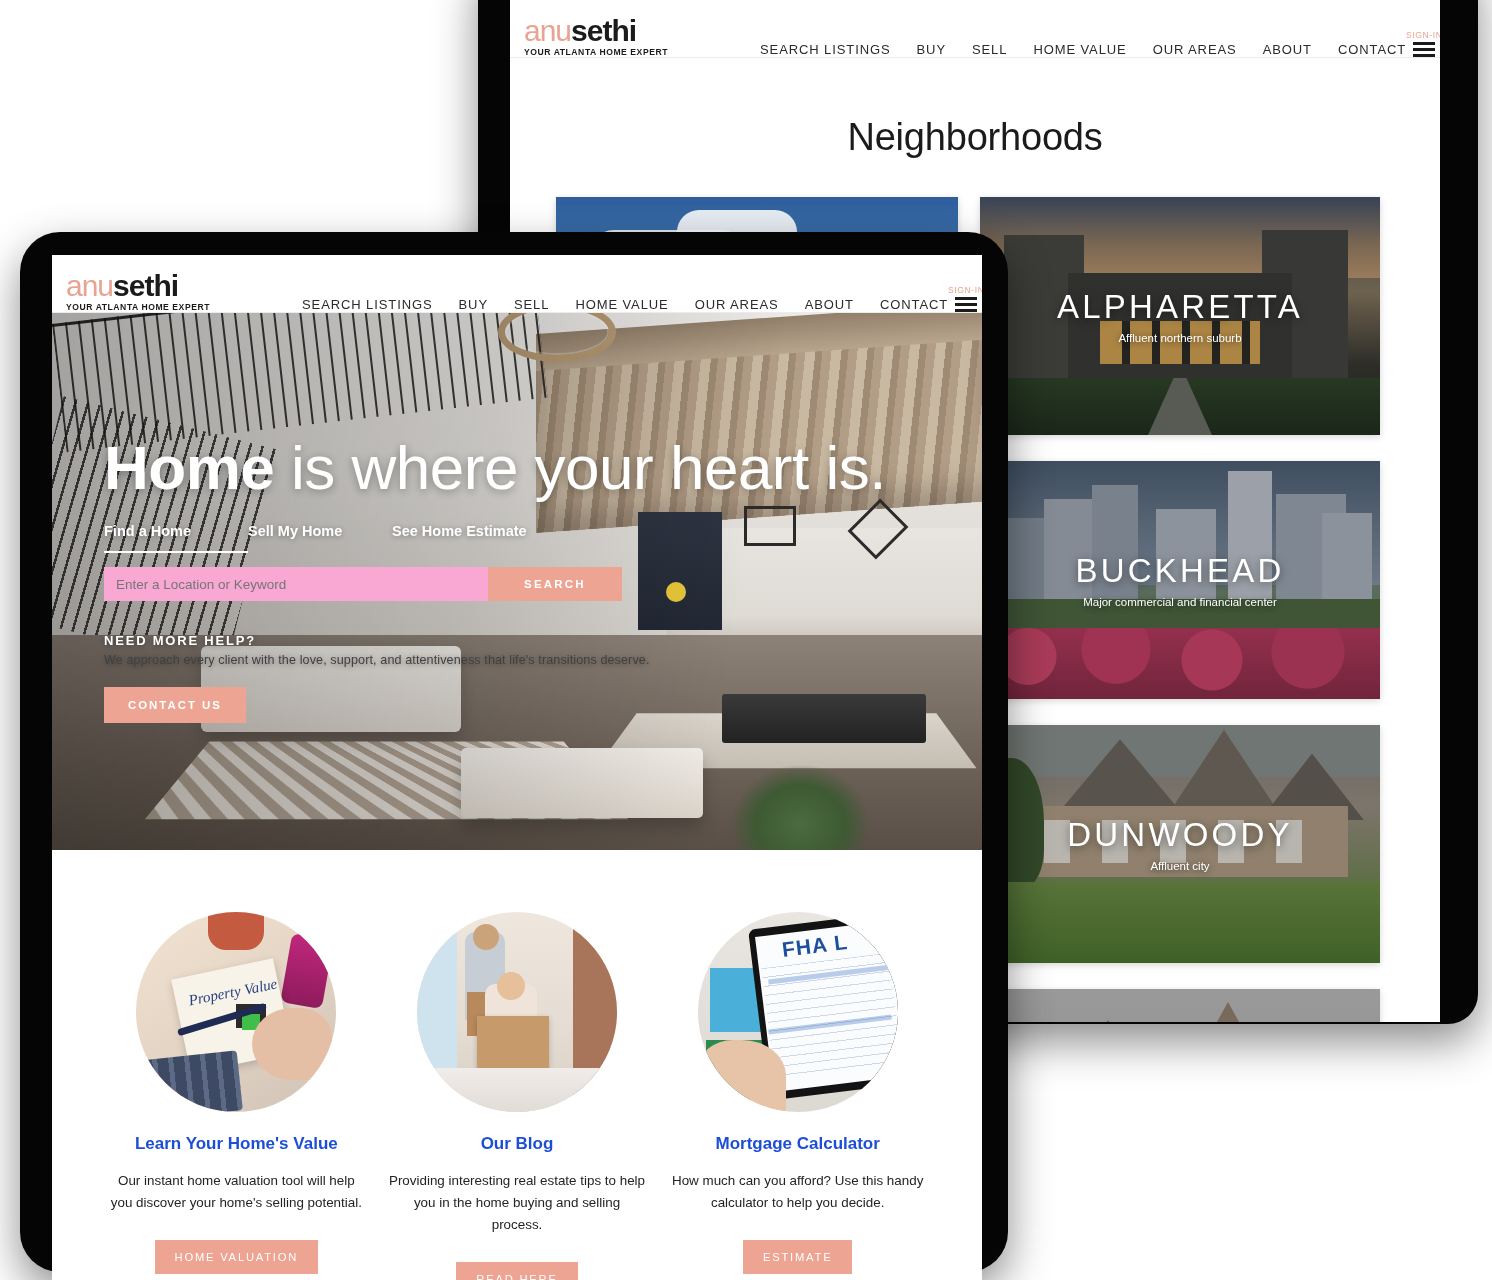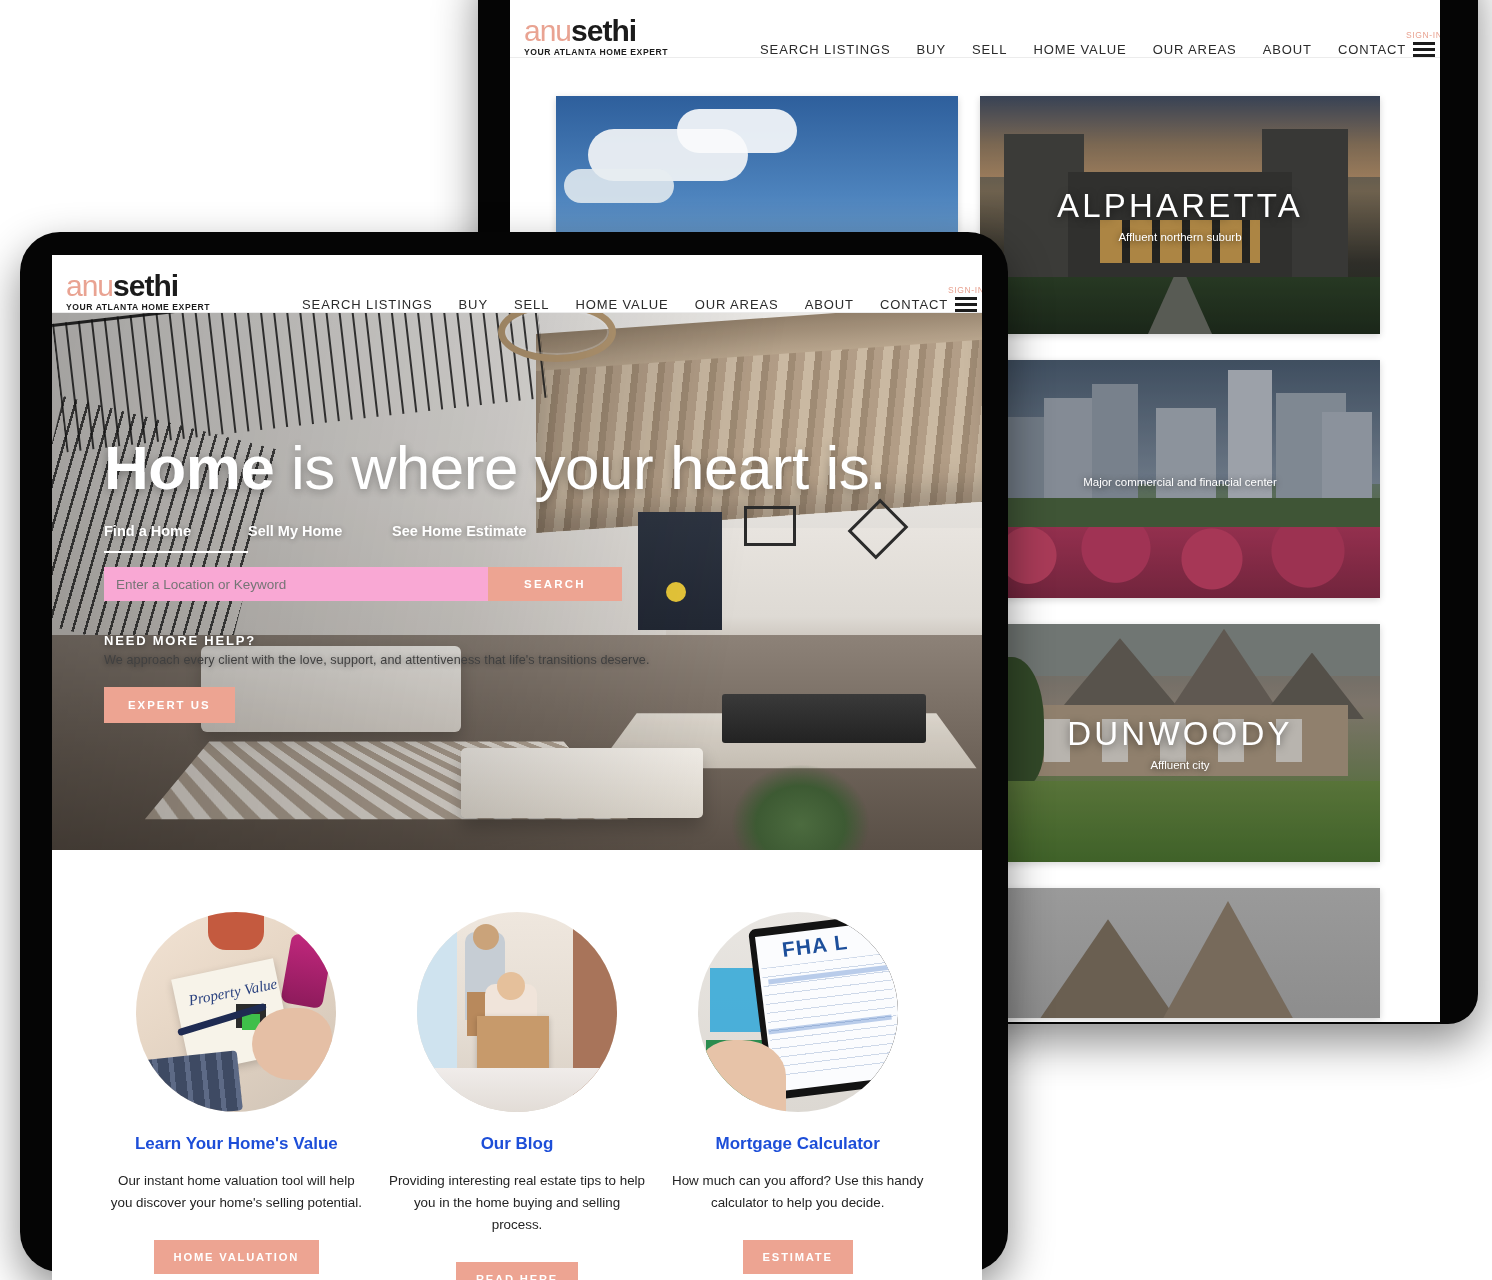--- a/index.html
+++ b/index.html
@@ -230,21 +230,21 @@
     margin-top: 22px; font-size: 17px; font-weight: 700; color: #1d4ed8;
     text-align: right;
   }
   .feature-desc {
     margin-top: 16px; font-size: 13.4px; line-height: 22px; color: #242424;
     text-align: center; width: 258px;
   }
   .feature-btn {
     margin-top: 26px; background: #eda492; color: #fff; border: none;
     padding: 11px 20px; font-size: 11.2px; letter-spacing: 1.8px;
-    font-weight: 700; cursor: pointer; font-family:"Liberation Sans", sans-serif;
+    font-weight: 400; cursor: pointer; font-family:"Liberation Sans", sans-serif;
   }
 
   
   .nb-title {
     text-align: center; font-size: 38px; font-weight: 400; color: #1b1b1b;
     padding: 58px 0 0 0; letter-spacing: -.2px;
   }
   .nb-grid {
     display: flex; gap: 22px; padding: 38px 46px 0 46px; align-items: flex-start;
   }
@@ -345,20 +345,21 @@
       <div class="header-right">
         <div class="signin">SIGN-IN</div>
         <div class="hamburger">
             <span></span>
             <span></span>
             <span></span>
           </div>
       </div>
     </div>
 
+    <h1 class="nb-title">Neighborhoods</h1>
 
     <div class="nb-grid">
       <div class="nb-col left">
         <div class="nb-card" id="nb-partial">
           <div class="cloud1"></div>
           <div class="cloud2"></div>
           <div class="cloud3"></div>
           <div class="roof"></div>
           <div class="trees"></div>
         </div>
@@ -387,20 +388,21 @@
           <div class="b2"></div>
           <div class="b3"></div>
           <div class="b4"></div>
           <div class="b5"></div>
           <div class="b6"></div>
           <div class="b7"></div>
           <div class="green"></div>
           <div class="blossom"></div>
           <div class="nb-overlay"></div>
           <div class="nb-label">
+            <div class="nb-name">BUCKHEAD</div>
             <div class="nb-sub">Major commercial and financial center</div>
           </div>
         </div>
 
         <div class="nb-card" id="nb-dunwoody">
           <div class="sky"></div>
           <div class="roof1"></div>
           <div class="roof2"></div>
           <div class="roof3"></div>
           <div class="body"></div>
@@ -483,21 +485,21 @@
           <div class="hero-tab">See Home Estimate</div>
         </div>
 
         <div class="search-row">
           <input class="search-input" type="text" placeholder="Enter a Location or Keyword" style="">
           <button class="search-btn">SEARCH</button>
         </div>
 
         <div class="need-help">NEED MORE HELP?</div>
         <div class="need-sub">We approach every client with the love, support, and attentiveness that life's transitions deserve.</div>
-        <button class="contact-btn">EXPERT US</button>
+        <button class="contact-btn">CONTACT US</button>
       </div>
     </section>
 
     <section class="features">
 
       <div class="feature">
         <div class="feature-circle c1">
           <div class="p-cup"></div>
           <div class="p-pink"></div>
           <div class="p-pad"></div>

